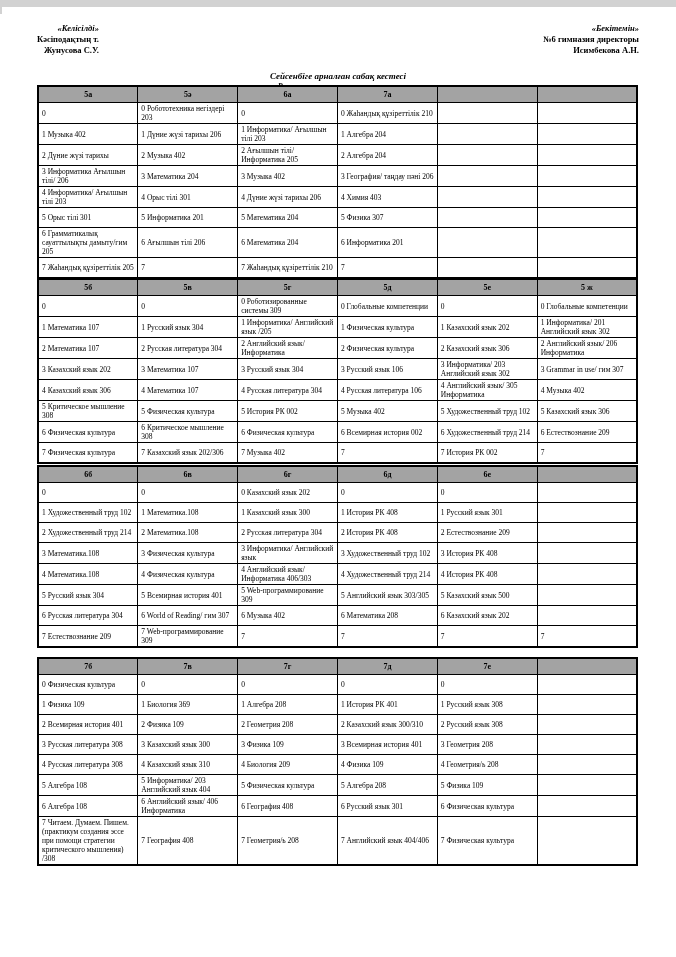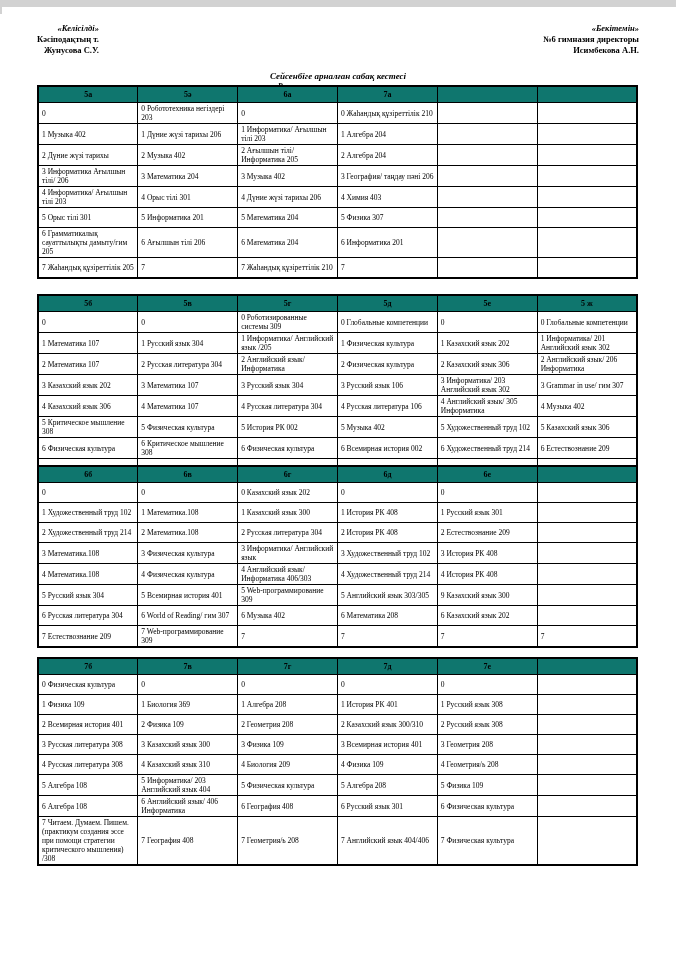--- a/index.html
+++ b/index.html
@@ -18,31 +18,31 @@
   .title-block { position:absolute; top:55px; left:0; width:676px; text-align:center; }
   .title-kk { font-size:9px;  font-weight:bold; font-style:italic; line-height:11px;margin-top:16px; }
   .title-ru { font-size:8px;  font-weight:bold; font-style:italic; word-spacing:4px; line-height:10px; }
 
   table.tbl {
     position:absolute; left:37px; width:601px;
     border-collapse:collapse; table-layout:fixed;
     border:2.5px solid #000;
   }
   table.tbl th {
-    border:1.5px solid #000; background:#0f766e;
+    border:1.5px solid #000; background:#a3a3a3;
     font-size:8px; font-weight:bold; height:13px; padding:1px 2px;
     text-align:center; vertical-align:middle;
   }
   table.tbl td {
     border:1.5px solid #000; border-top-width:1px; border-bottom-width:1px;
     font-size:7.5px; line-height:9px; height:17px; padding:1px 3px;
     text-align:left; vertical-align:middle; word-wrap:break-word;
   }
   #tbl-0 { top:85px;  }
-  #tbl-1 { top:294px; }
+  #tbl-1 { top:278px; }
   #tbl-2 { top:465px; }
   #tbl-3 { top:657px; }
 </style>
 </head>
 <body>
 
 <div class="page">
   <div class="scan-strip"></div>
   <div class="scan-strip-left"></div>
 
@@ -270,21 +270,21 @@
           <td>4 Английский язык/ Информатика 406/303</td>
           <td>4 Художественный труд 214</td>
           <td>4 История РК 408</td>
           <td></td>
         </tr>
         <tr>
           <td>5 Русский язык 304</td>
           <td>5 Всемирная история 401</td>
           <td>5 Web-программирование 309</td>
           <td>5 Английский язык 303/305</td>
-          <td>9 Казахский язык 300</td>
+          <td>5 Казахский язык 500</td>
           <td></td>
         </tr>
         <tr>
           <td>6 Русская литература 304</td>
           <td>6 World of Reading/ гим 307</td>
           <td>6 Музыка 402</td>
           <td>6 Математика 208</td>
           <td>6 Казахский язык 202</td>
           <td></td>
         </tr>

